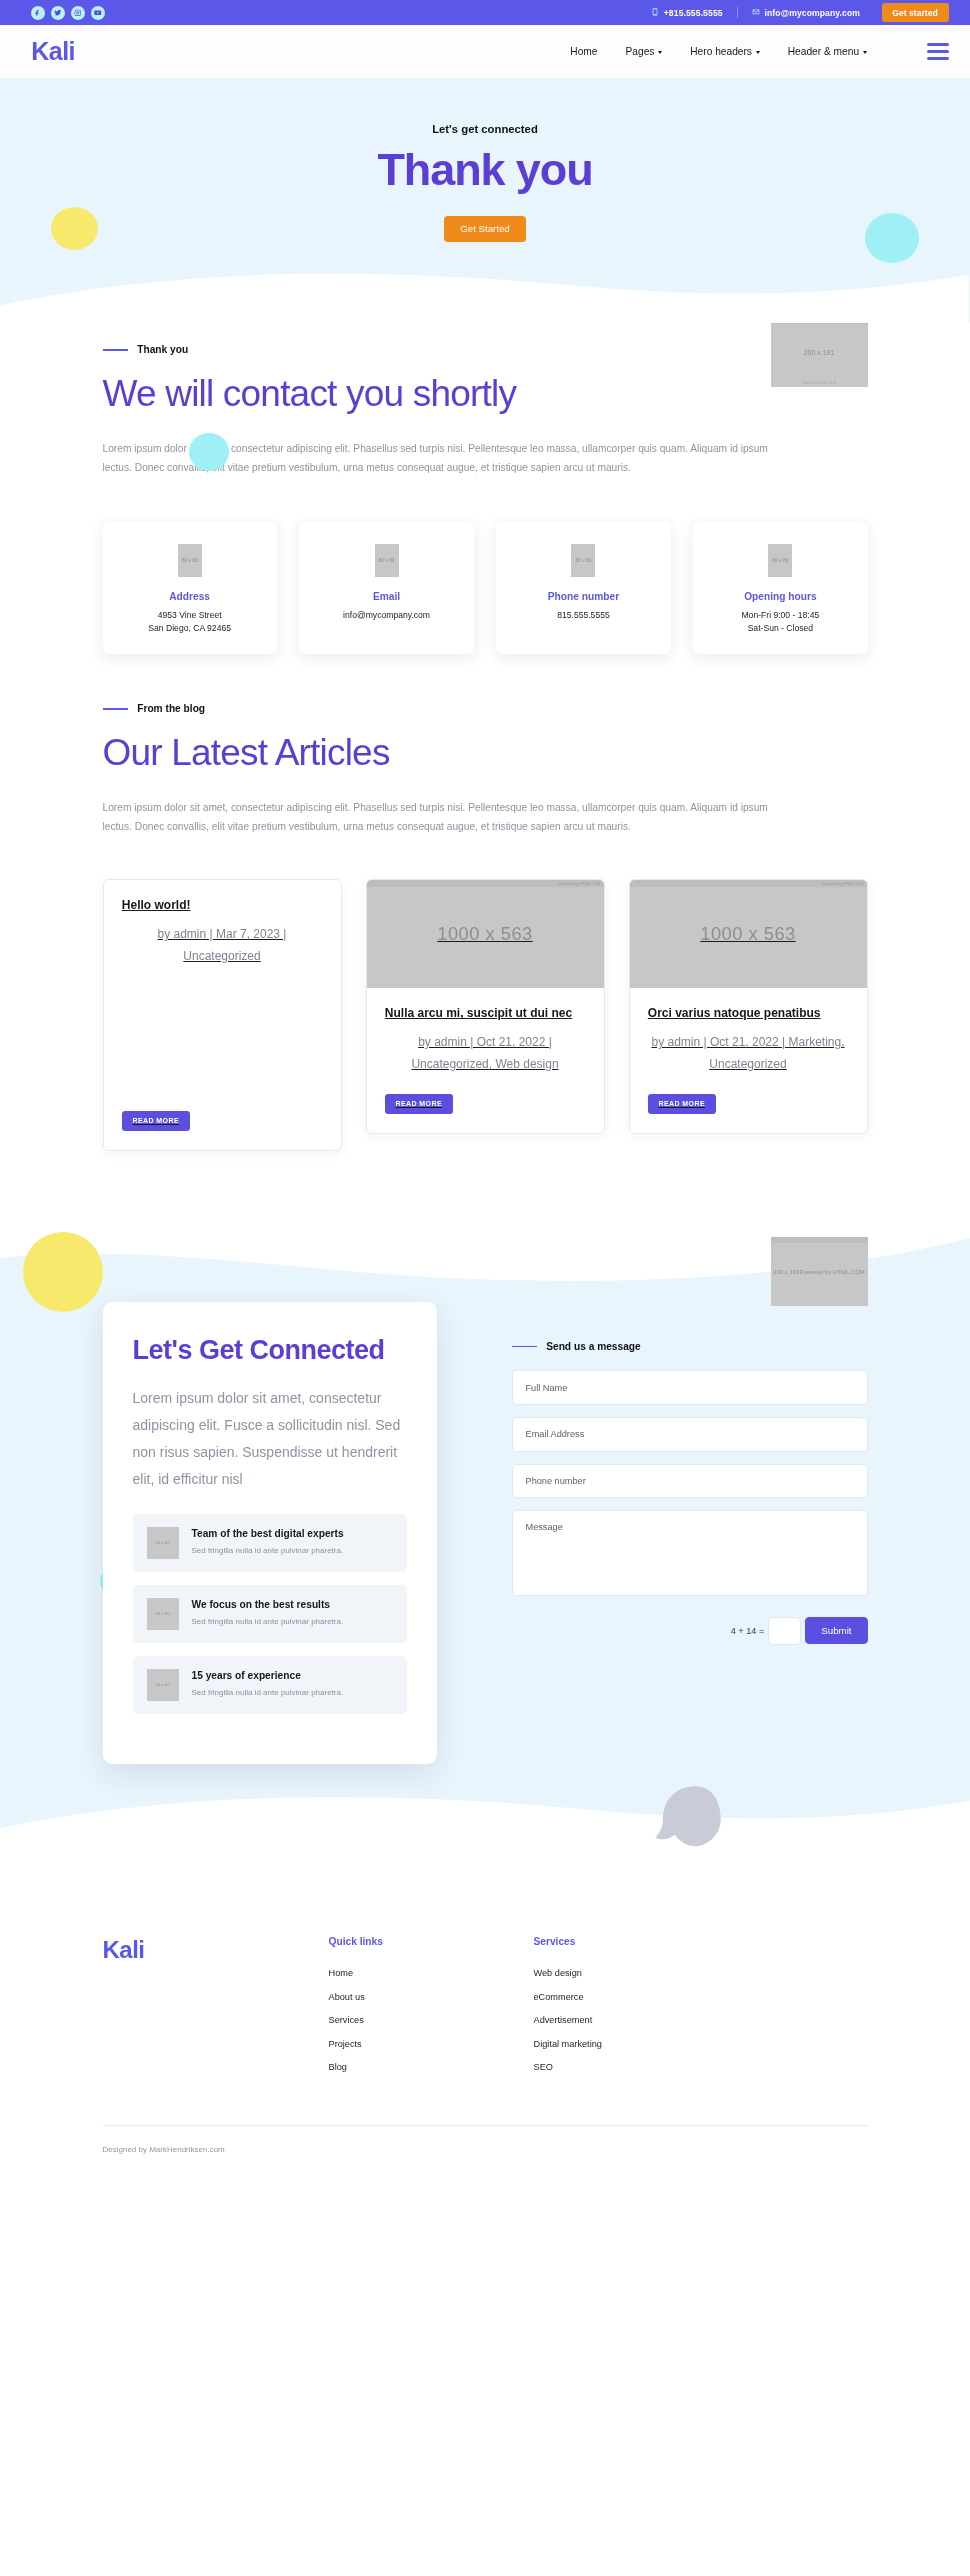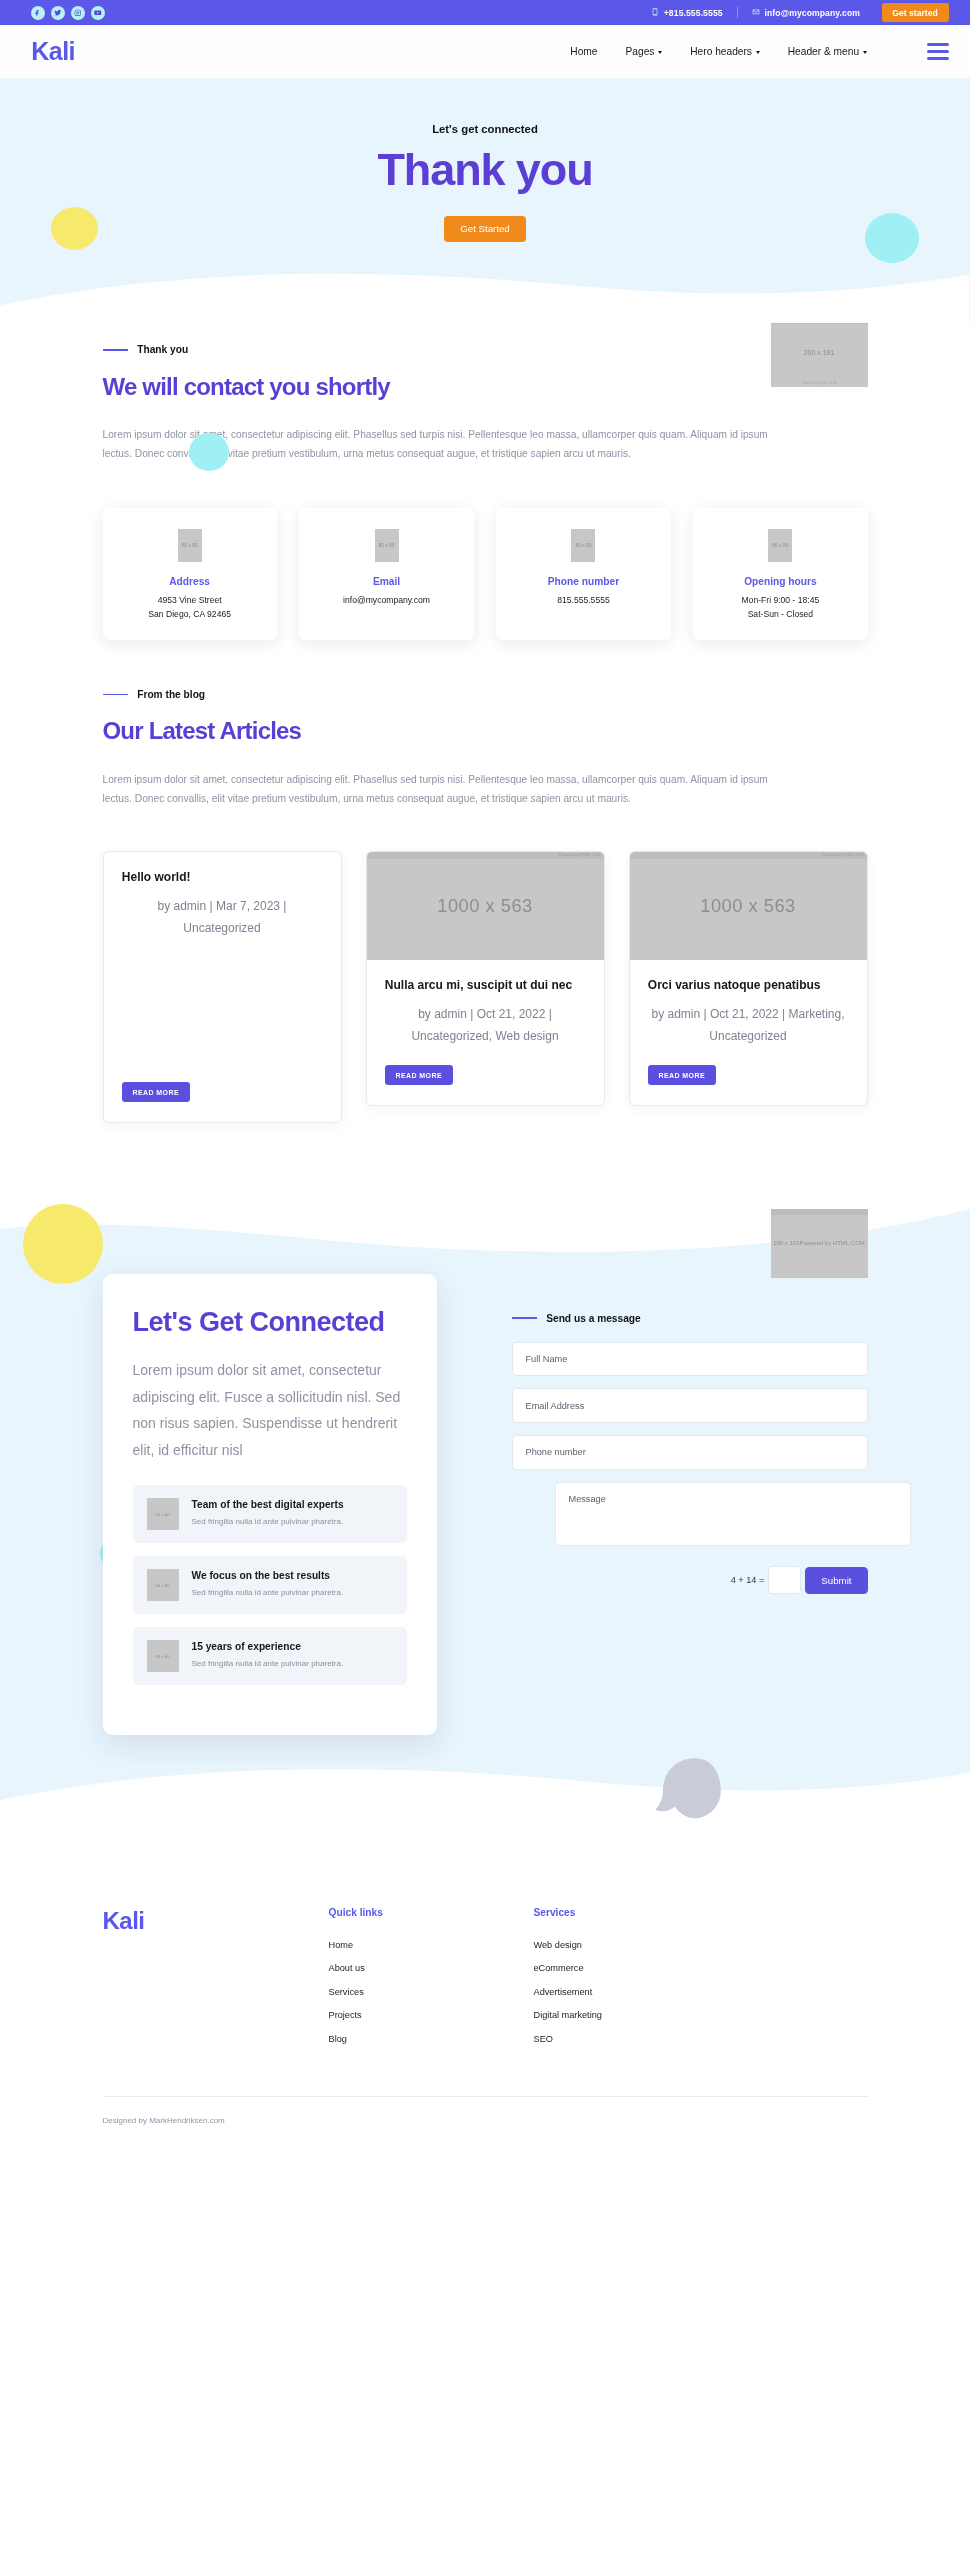--- a/index.html
+++ b/index.html
@@ -120,21 +120,21 @@
     z-index:3;
   }
   .hero-doodle { position:absolute; left:30px; top:237px; z-index:4; opacity:.55;}
 
   
   .sec-contact { background:#fff; padding:21.6px 0 0; position:relative; }
   .eyebrow { display:flex; align-items:center; gap:9.7px; margin-bottom:18.3px; }
   .eyebrow .dash { width:25px; height:1.6px; background:#5b57e8; display:block; }
   .eyebrow .lbl { font-size:10.2px; font-weight:bold; color:#111217; }
   .h2 {
-    font-size:24px; font-weight:bold; color:#5b3fd4;
+    font-size:37px; font-weight:normal; color:#5b3fd4;
     letter-spacing:-0.8px; line-height:1.1; margin-bottom:26px;
   }
   .body-copy {
     font-size:10.2px; line-height:1.85; color:#8f93a3;
     max-width:668px;
   }
   .ph {
     background:#c7c7c7; color:#8f8f8f;
     display:flex; align-items:center; justify-content:center;
     font-size:6px; position:relative; overflow:hidden;
@@ -168,21 +168,21 @@
     padding:21.6px 10.8px 18.3px;
     text-align:center;
     min-height:127px;
   }
   .info-card .ph { width:24px; height:33px; margin:0 auto 14px; font-size:4.9px; }
   .info-title { font-size:10.2px; font-weight:bold; color:#5b57e8; margin-bottom:7px; }
   .info-line { font-size:8.6px; color:#1b1c20; line-height:1.6; }
 
   
   .sec-blog { background:#fff; padding:49px 16px 0; }
-  .blog-row { display:flex; gap:24px; margin-top:42px; align-items:flex-start; }
+  .blog-row { display:flex; gap:24px; margin-top:42px; align-items:flex-start;text-decoration:underline; }
   .blog-card {
     flex:1; background:#fff;
     border:0.5px solid #e7e9ef; border-radius:6px;
     box-shadow:0 2.7px 12px rgba(26,34,72,.05);
     overflow:hidden;
     display:flex; flex-direction:column;
   }
   .blog-card.tall { min-height:272px; }
   .blog-img {
     width:100%; height:108px;
@@ -247,21 +247,21 @@
 
   .right-form { flex:1; padding-top:39px; }
   .form-field {
     width:100%; background:#fff;
     border:0.5px solid #e3e7ee; border-radius:4.3px;
     padding:11.3px 13px; font-size:9.2px; color:#5c6070;
     font-family:"Liberation Sans", sans-serif;
     margin-bottom:12px; outline:none;
   }
   .form-field::placeholder { color:#5c6070; }
-  textarea.form-field { height:64px; resize:none;margin-left:43px; }
+  textarea.form-field { height:86px; resize:none; }
   .captcha-row { display:flex; align-items:center; justify-content:flex-end; gap:4px; margin-top:6.5px; }
   .captcha-label { font-size:9.2px; color:#33363f; }
   .captcha-input {
     width:33px; height:28px;
     border:0.5px solid #e3e7ee; border-radius:4.3px;
     background:#fff; outline:none;
   }
   .submit-btn {
     background:#5b4fe0; color:#fff;
     font-size:9.7px; padding:8px 16px;

